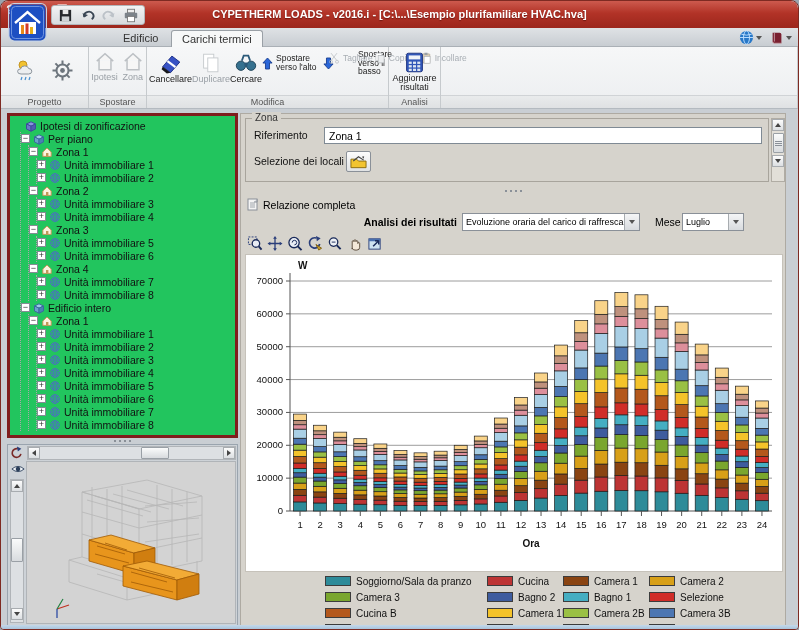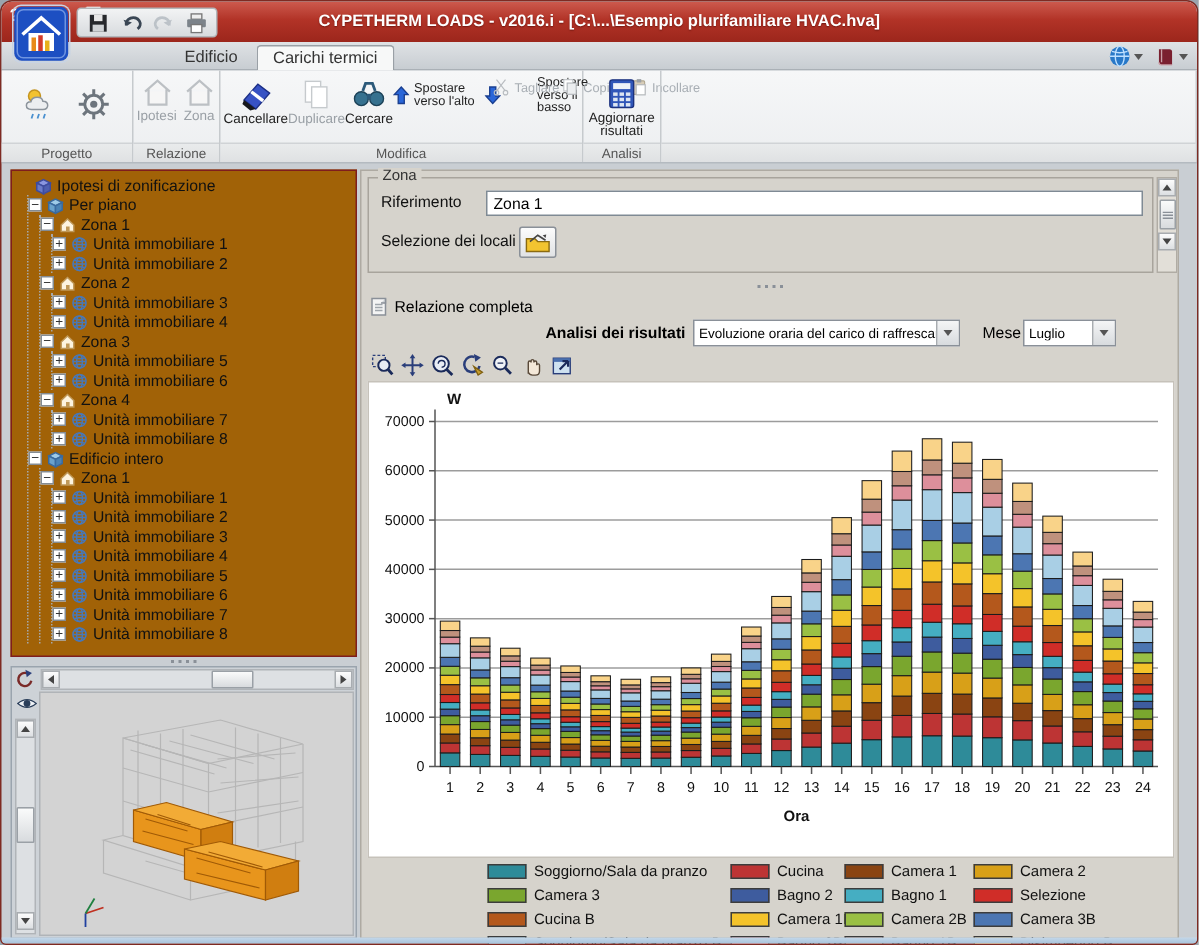--- a/index.html
+++ b/index.html
@@ -44,22 +44,22 @@
             text-align:center; line-height:13px; border-top:1px solid #d0d3d6; }
   .bigbtn { display:flex; flex-direction:column; align-items:center; font-size:9px; color:#222;
             text-align:center; padding-top:2px; line-height:1.05; }
   .bigbtn.disabled { color:#9aa0a6; }
   .stack { display:flex; flex-direction:row; justify-content:flex-start; gap:1px; padding-top:3px; }
   .srow { display:flex; align-items:center; gap:3px; font-size:8.5px; color:#222; line-height:1.05; }
   .srow.disabled { color:#a8aeb4; }
   .minidiv { width:1px; background:#d4d7da; margin:3px 2px; }
 
   
-  #tree-panel { left:6px; top:112px; width:231px; height:325px; background:#a16207;
-                border:1px solid #7f1d1d; overflow:hidden; padding:3px 0 0 3px; font-size:10.5px; }
+  #tree-panel { left:6px; top:112px; width:231px; height:325px; background:#22c55e;
+                border:3px solid #7f1d1d; overflow:hidden; padding:3px 0 0 3px; font-size:10.5px; }
   .trow { height:13px; display:flex; align-items:center; gap:3px; white-space:nowrap; color:#111; }
   .tbox { width:9px; height:9px; border:1px solid #848c94; background:#fff; font-size:9px; line-height:7px;
           text-align:center; color:#333; flex:0 0 9px; }
   .tbox.none { border:none; background:transparent; }
   .ticon { width:12px; height:12px; flex:0 0 12px; }
   .kids { border-left:1px dotted #a8a8a8; margin-left:7px; }
 
   #hsplit1 { left:6px; top:437px; width:231px; height:6px; display:flex; gap:3px; align-items:center; justify-content:center; }
   .dot { width:2px; height:2px; background:#8a9098; }
 
@@ -229,21 +229,21 @@
             </svg>
           <span>Ipotesi</span>
         </div>
         <div class="bigbtn disabled">
           <svg width="22" height="22" viewBox="0 0 24 24">
               <path d="M3 11 L12 3 L21 11 M5.5 9.5 V20.5 H18.5 V9.5" fill="#f6f6f6" stroke="#bcc0c4" stroke-width="1.6"></path>
             </svg>
           <span>Zona</span>
         </div>
       </div>
-      <div class="rlabel">Relazione</div>
+      <div class="rlabel">Spostare</div>
     </div>
 
     <div class="rgroup" style="width:242px;">
       <div class="ritems">
         <div class="bigbtn" style="width:46px;">
           <svg width="24" height="24" viewBox="0 0 26 26">
               <path d="M4 17 L14 5.5 L22.5 12 L12.5 23.5 Z" fill="#3752c4" stroke="#1c2f86"></path>
               <path d="M9.2 11 L17.8 17.6" stroke="#fff" stroke-width="2.4"></path>
               <path d="M4 17 L12.5 23.5 L8.5 24.5 L2.8 19.8 Z" fill="#17181c"></path>
             </svg>

